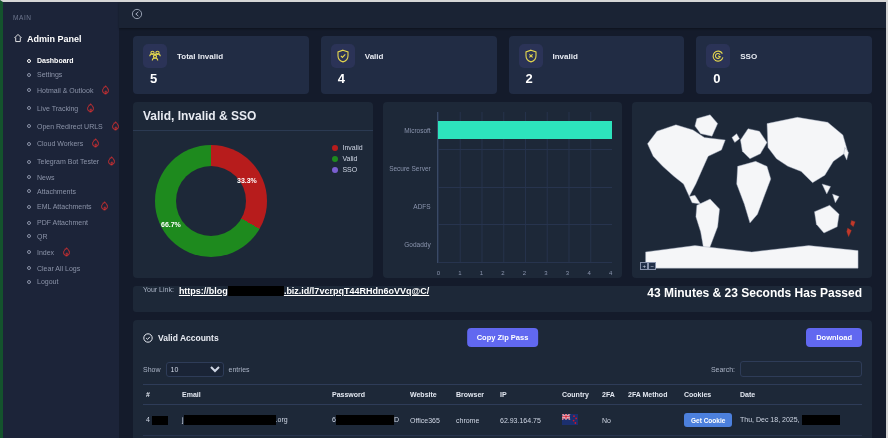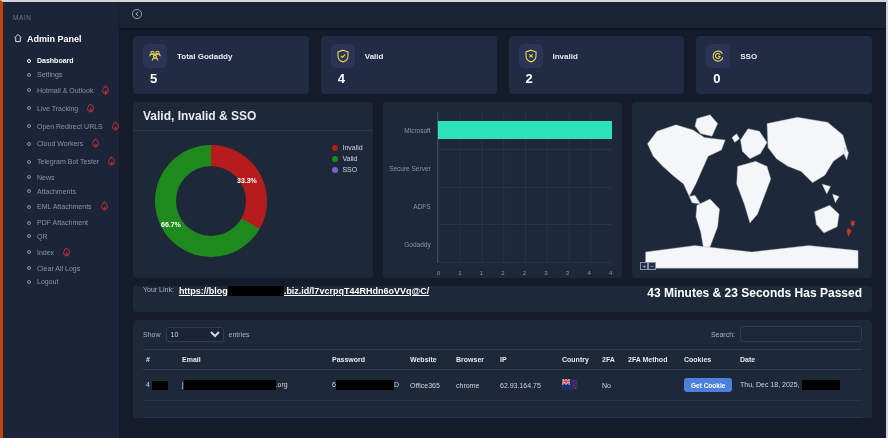--- a/index.html
+++ b/index.html
@@ -1,18 +1,18 @@
 <!DOCTYPE html>
 <html><head>
 <meta charset="utf-8">
 <style>
   * { margin:0; padding:0; box-sizing:border-box; }
   html,body { width:888px; height:438px; overflow:hidden; background:#e9e9e9;
     font-family:"Liberation Sans", sans-serif; }
-  .frame { position:absolute; inset:0; border:2px solid #d6d6d6; border-left:3px solid #c2410c;
+  .frame { position:absolute; inset:0; border:2px solid #d6d6d6; border-left:3px solid #14532d;
     border-bottom:none; display:flex; background:#141b2b; overflow:hidden; }
 
   
   .sidebar { width:116px; flex:0 0 116px; background:#1c2439; padding-top:6px; overflow:hidden; }
   .side-section { font-size:6.5px; color:#6f7890; padding:6px 10px 4px; letter-spacing:.6px; }
   .brand { display:flex; align-items:center; gap:4px; padding:8px 10px 9px; color:#fff;
     font-size:9px; font-weight:bold; }
   .side-item { display:flex; align-items:center; gap:6px; padding:3.4px 6px 3.4px 24px;
     font-size:7px; color:#8b93a8; cursor:pointer; white-space:nowrap; }
   .side-item.active { color:#ffffff; font-weight:bold; }
@@ -269,21 +269,21 @@
         <div class="stat-card">
           <div class="stat-top">
             <span class="stat-icon">
               <svg width="14" height="14" viewBox="0 0 14 14" fill="none" stroke="#e6d84e" stroke-width="1.1">
                   <circle cx="4.5" cy="3.8" r="1.6"></circle>
                   <circle cx="9.5" cy="3.8" r="1.6"></circle>
                   <circle cx="7" cy="7.6" r="1.6"></circle>
                   <path d="M1.8 7.2 a2.7 2.4 0 0 1 5.4 0 M6.8 7.2 a2.7 2.4 0 0 1 5.4 0 M4.3 11.4 a2.7 2.4 0 0 1 5.4 0"></path>
                 </svg>
             </span>
-            <span class="stat-label">Total Godaddy</span>
+            <span class="stat-label">Total Invalid</span>
           </div>
           <div class="stat-value">5</div>
         </div>
         <div class="stat-card">
           <div class="stat-top">
             <span class="stat-icon">
               <svg width="14" height="14" viewBox="0 0 14 14" fill="none" stroke="#e6d84e" stroke-width="1.1">
                   <path d="M7 1.2 L12 3 V6.8 C12 10 9.8 12.1 7 12.9 C4.2 12.1 2 10 2 6.8 V3 Z"></path>
                   <path d="M4.9 6.9 L6.4 8.5 L9.3 5.4"></path>
                 </svg>
@@ -426,20 +426,31 @@
         <span class="link-label">Your Link:</span>
         <span class="link-url">
           <span>https://blog</span>
           <span class="redact r-url"></span>
           <span>.biz.id/l7vcrpqT44RHdn6oVVq@C/</span>
         </span>
         <span class="elapsed">43 Minutes &amp; 23 Seconds Has Passed</span>
       </div>
 
       <div class="accounts">
+        <div class="acc-header">
+          <span>
+            <svg width="10" height="10" viewBox="0 0 10 10" fill="none" stroke="#e8ebf2" stroke-width="1">
+                <circle cx="5" cy="5" r="4.2"></circle>
+                <path d="M3.2 5.1 L4.5 6.4 L6.9 3.8"></path>
+              </svg>
+          </span>
+          <span class="acc-title">Valid Accounts</span>
+          <button class="btn btn-indigo copy-btn">Copy Zip Pass</button>
+          <button class="btn btn-indigo download-btn">Download</button>
+        </div>
 
         <div class="acc-controls">
           <span>Show</span>
           <select class="page-select">
             <option>10</option>
           </select>
           <span>entries</span>
           <span class="acc-search">
             <span>Search:</span>
             <input class="search-input" type="text" style="">

